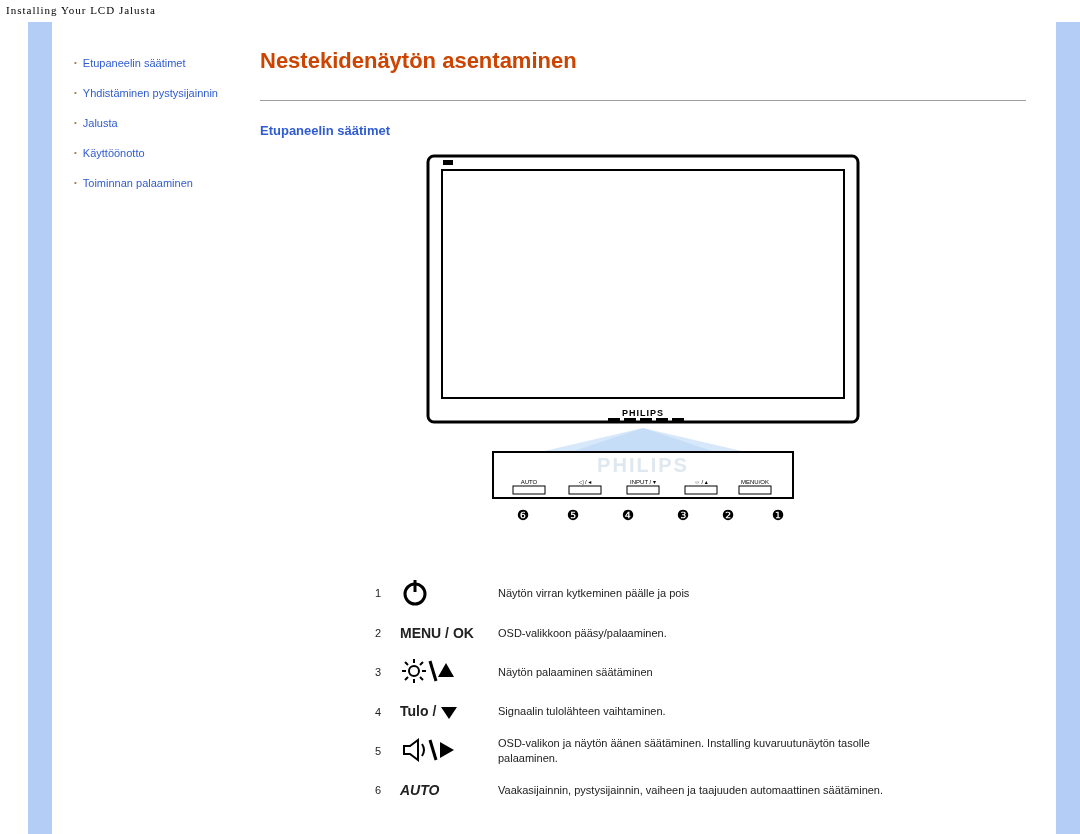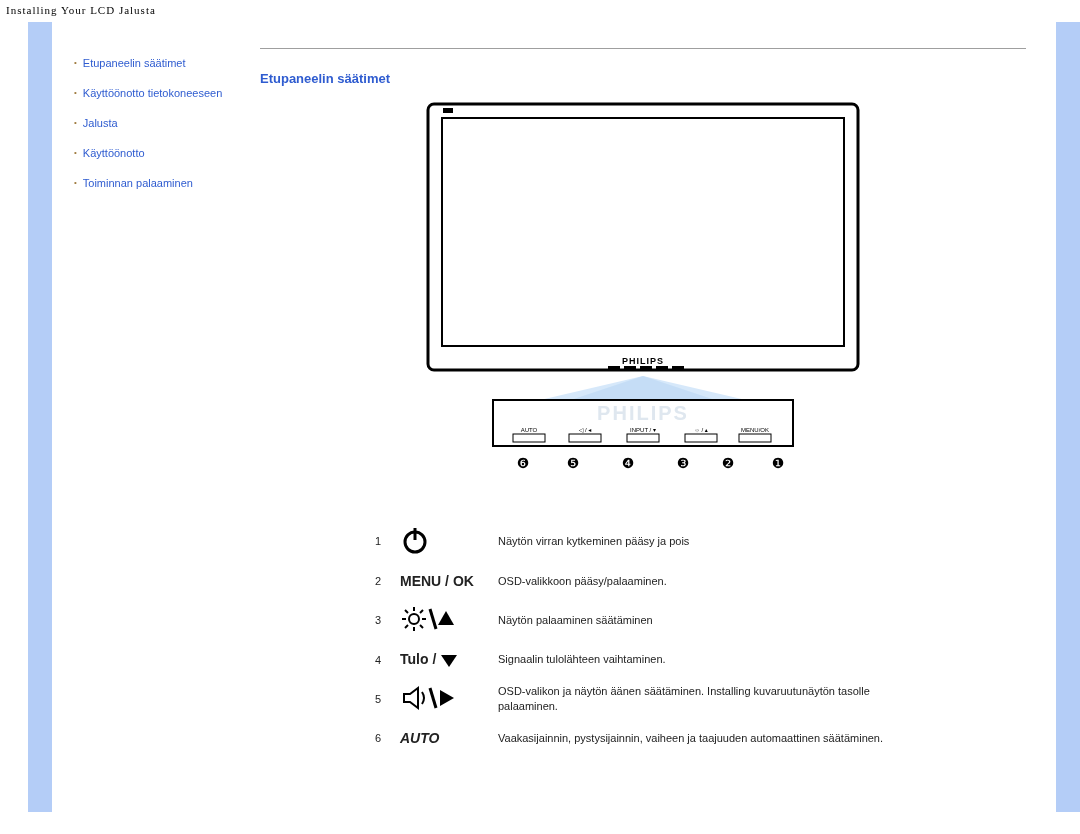--- a/index.html
+++ b/index.html
@@ -112,38 +112,39 @@
   <div class="blue-bar-outer"></div>
 
   <nav class="sidebar">
     <ul>
       <li>
         <span class="bullet">•</span>
         <a href="#">Etupaneelin säätimet</a>
       </li>
       <li>
         <span class="bullet">•</span>
-        <a href="#">Käyttöönotto tietokoneeseen</a>
+        <a href="#">Yhdistäminen pystysijainnin</a>
       </li>
       <li>
         <span class="bullet">•</span>
         <a href="#">Jalusta</a>
       </li>
       <li>
         <span class="bullet">•</span>
         <a href="#">Käyttöönotto</a>
       </li>
       <li>
         <span class="bullet">•</span>
         <a href="#">Toiminnan palaaminen</a>
       </li>
     </ul>
   </nav>
 
   <main class="content">
+    <h1 class="title">Nestekidenäytön asentaminen</h1>
     <hr class="rule">
     <h2 class="section-heading">Etupaneelin säätimet</h2>
 
     <div class="monitor-figure">
       <svg class="monitor-svg" width="520" height="390" viewBox="0 0 520 390">
 
         <rect x="45" y="8" width="430" height="266" rx="6" ry="6" fill="#fff" stroke="#000" stroke-width="3"></rect>
         <rect x="59" y="22" width="402" height="228" fill="#fff" stroke="#000" stroke-width="2"></rect>
 
         <rect x="60" y="12" width="10" height="5" fill="#000"></rect>
@@ -197,21 +198,21 @@
     <table class="controls-table">
       <tbody>
           <tr>
         <td class="col-num">1</td>
         <td class="col-icon">
           <svg width="30" height="30" viewBox="0 0 30 30">
             <circle cx="15" cy="17" r="10" fill="none" stroke="#000" stroke-width="3"></circle>
             <line x1="15" y1="3" x2="15" y2="15" stroke="#000" stroke-width="3"></line>
           </svg>
         </td>
-        <td class="col-desc">Näytön virran kytkeminen pääsy ja pois</td>
+        <td class="col-desc">Näytön virran kytkeminen päälle ja pois</td>
       </tr>
       <tr>
         <td class="col-num">2</td>
         <td class="col-icon">
           <span class="menu-ok">MENU / OK</span>
         </td>
         <td class="col-desc">OSD-valikkoon pääsy/palaaminen.</td>
       </tr>
       <tr>
         <td class="col-num">3</td>

